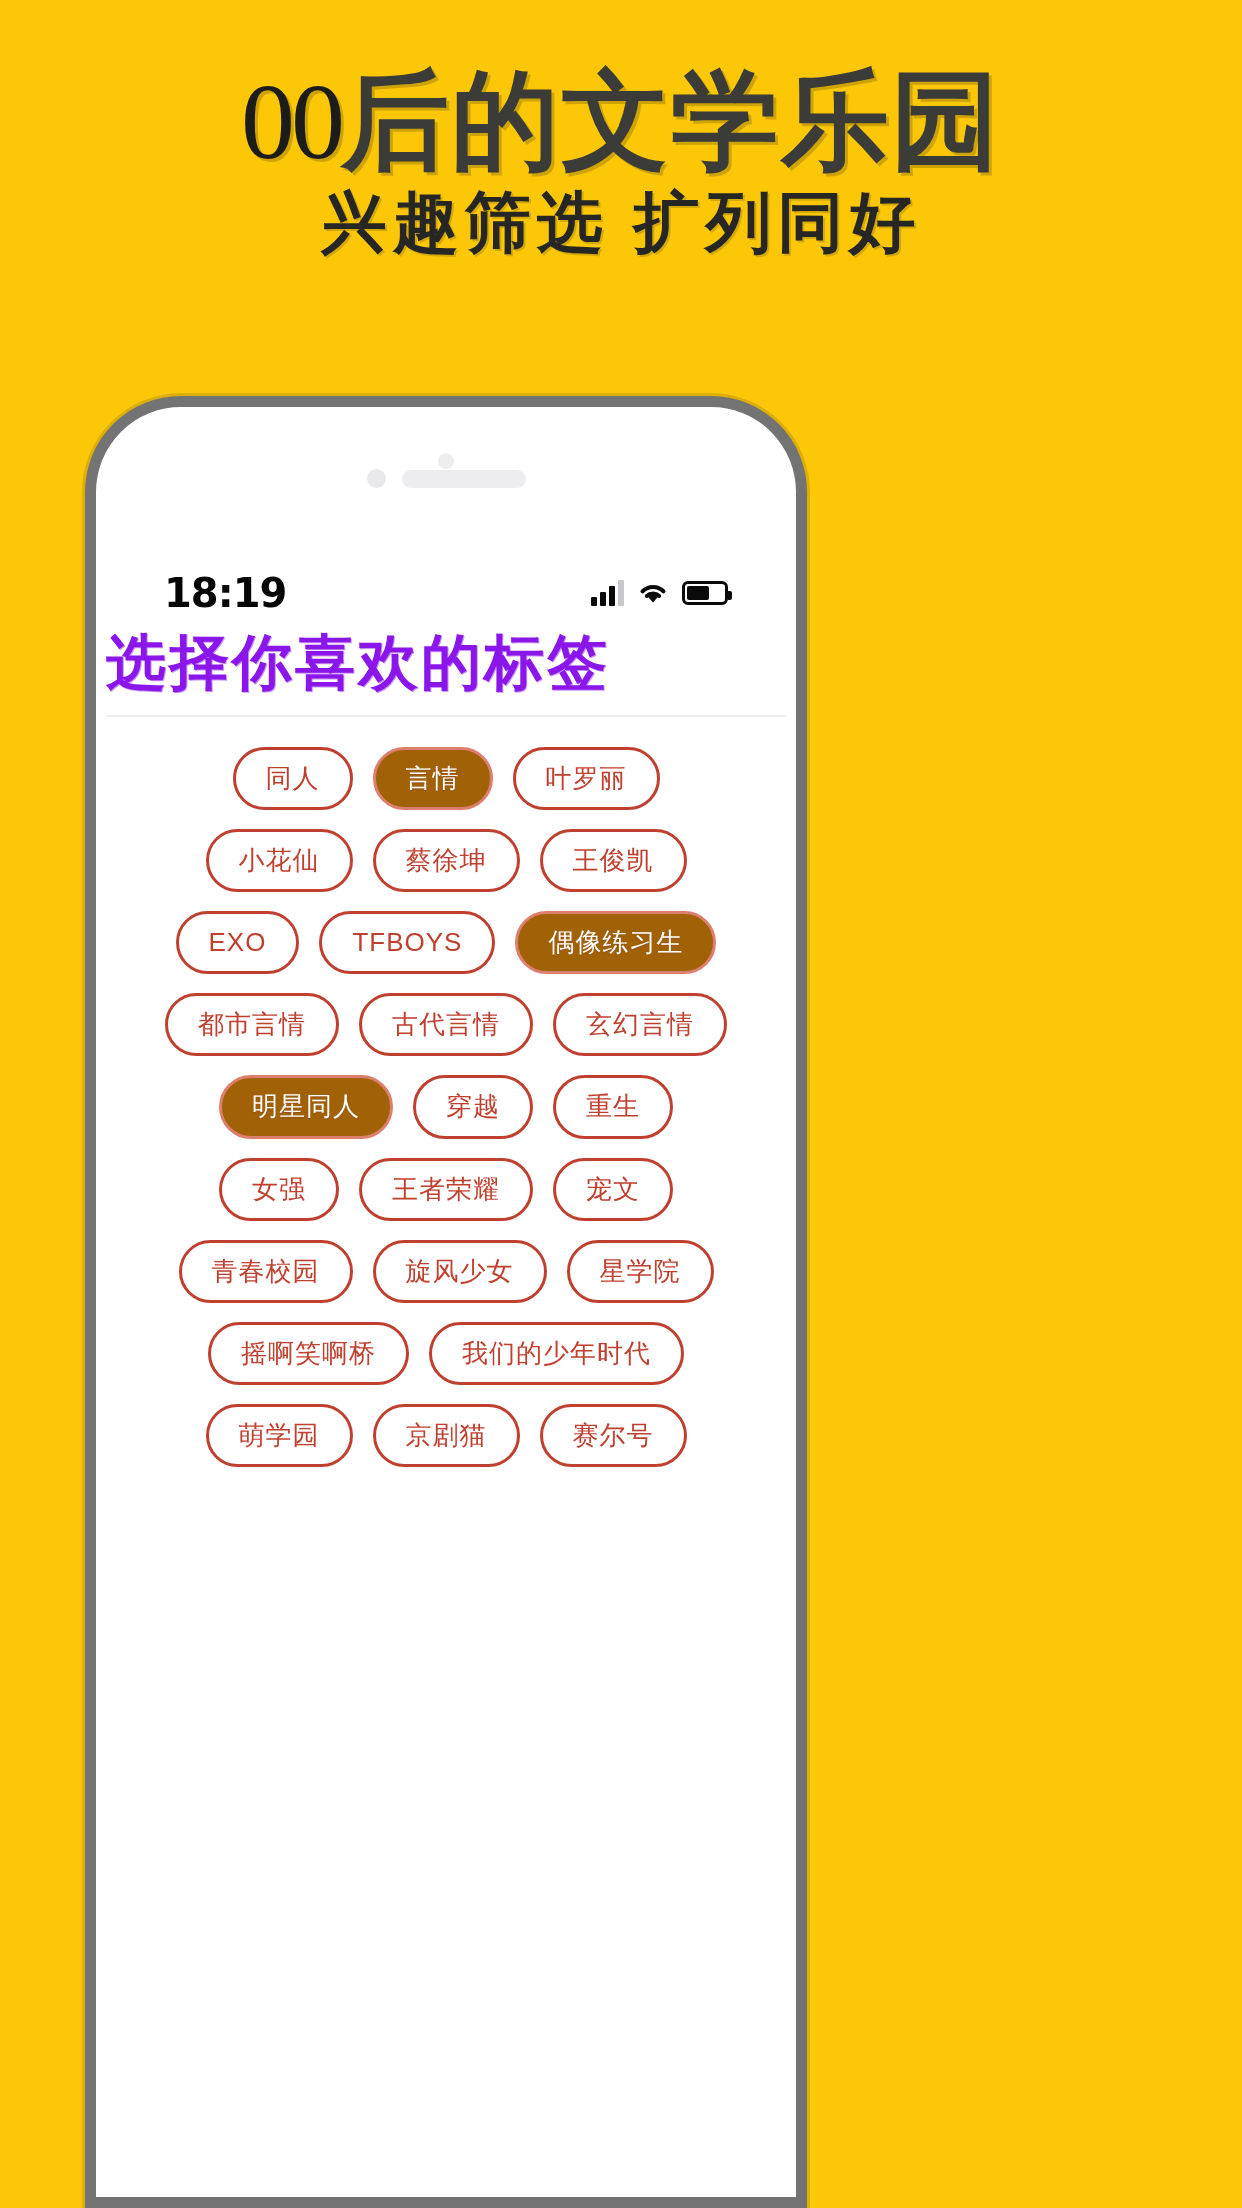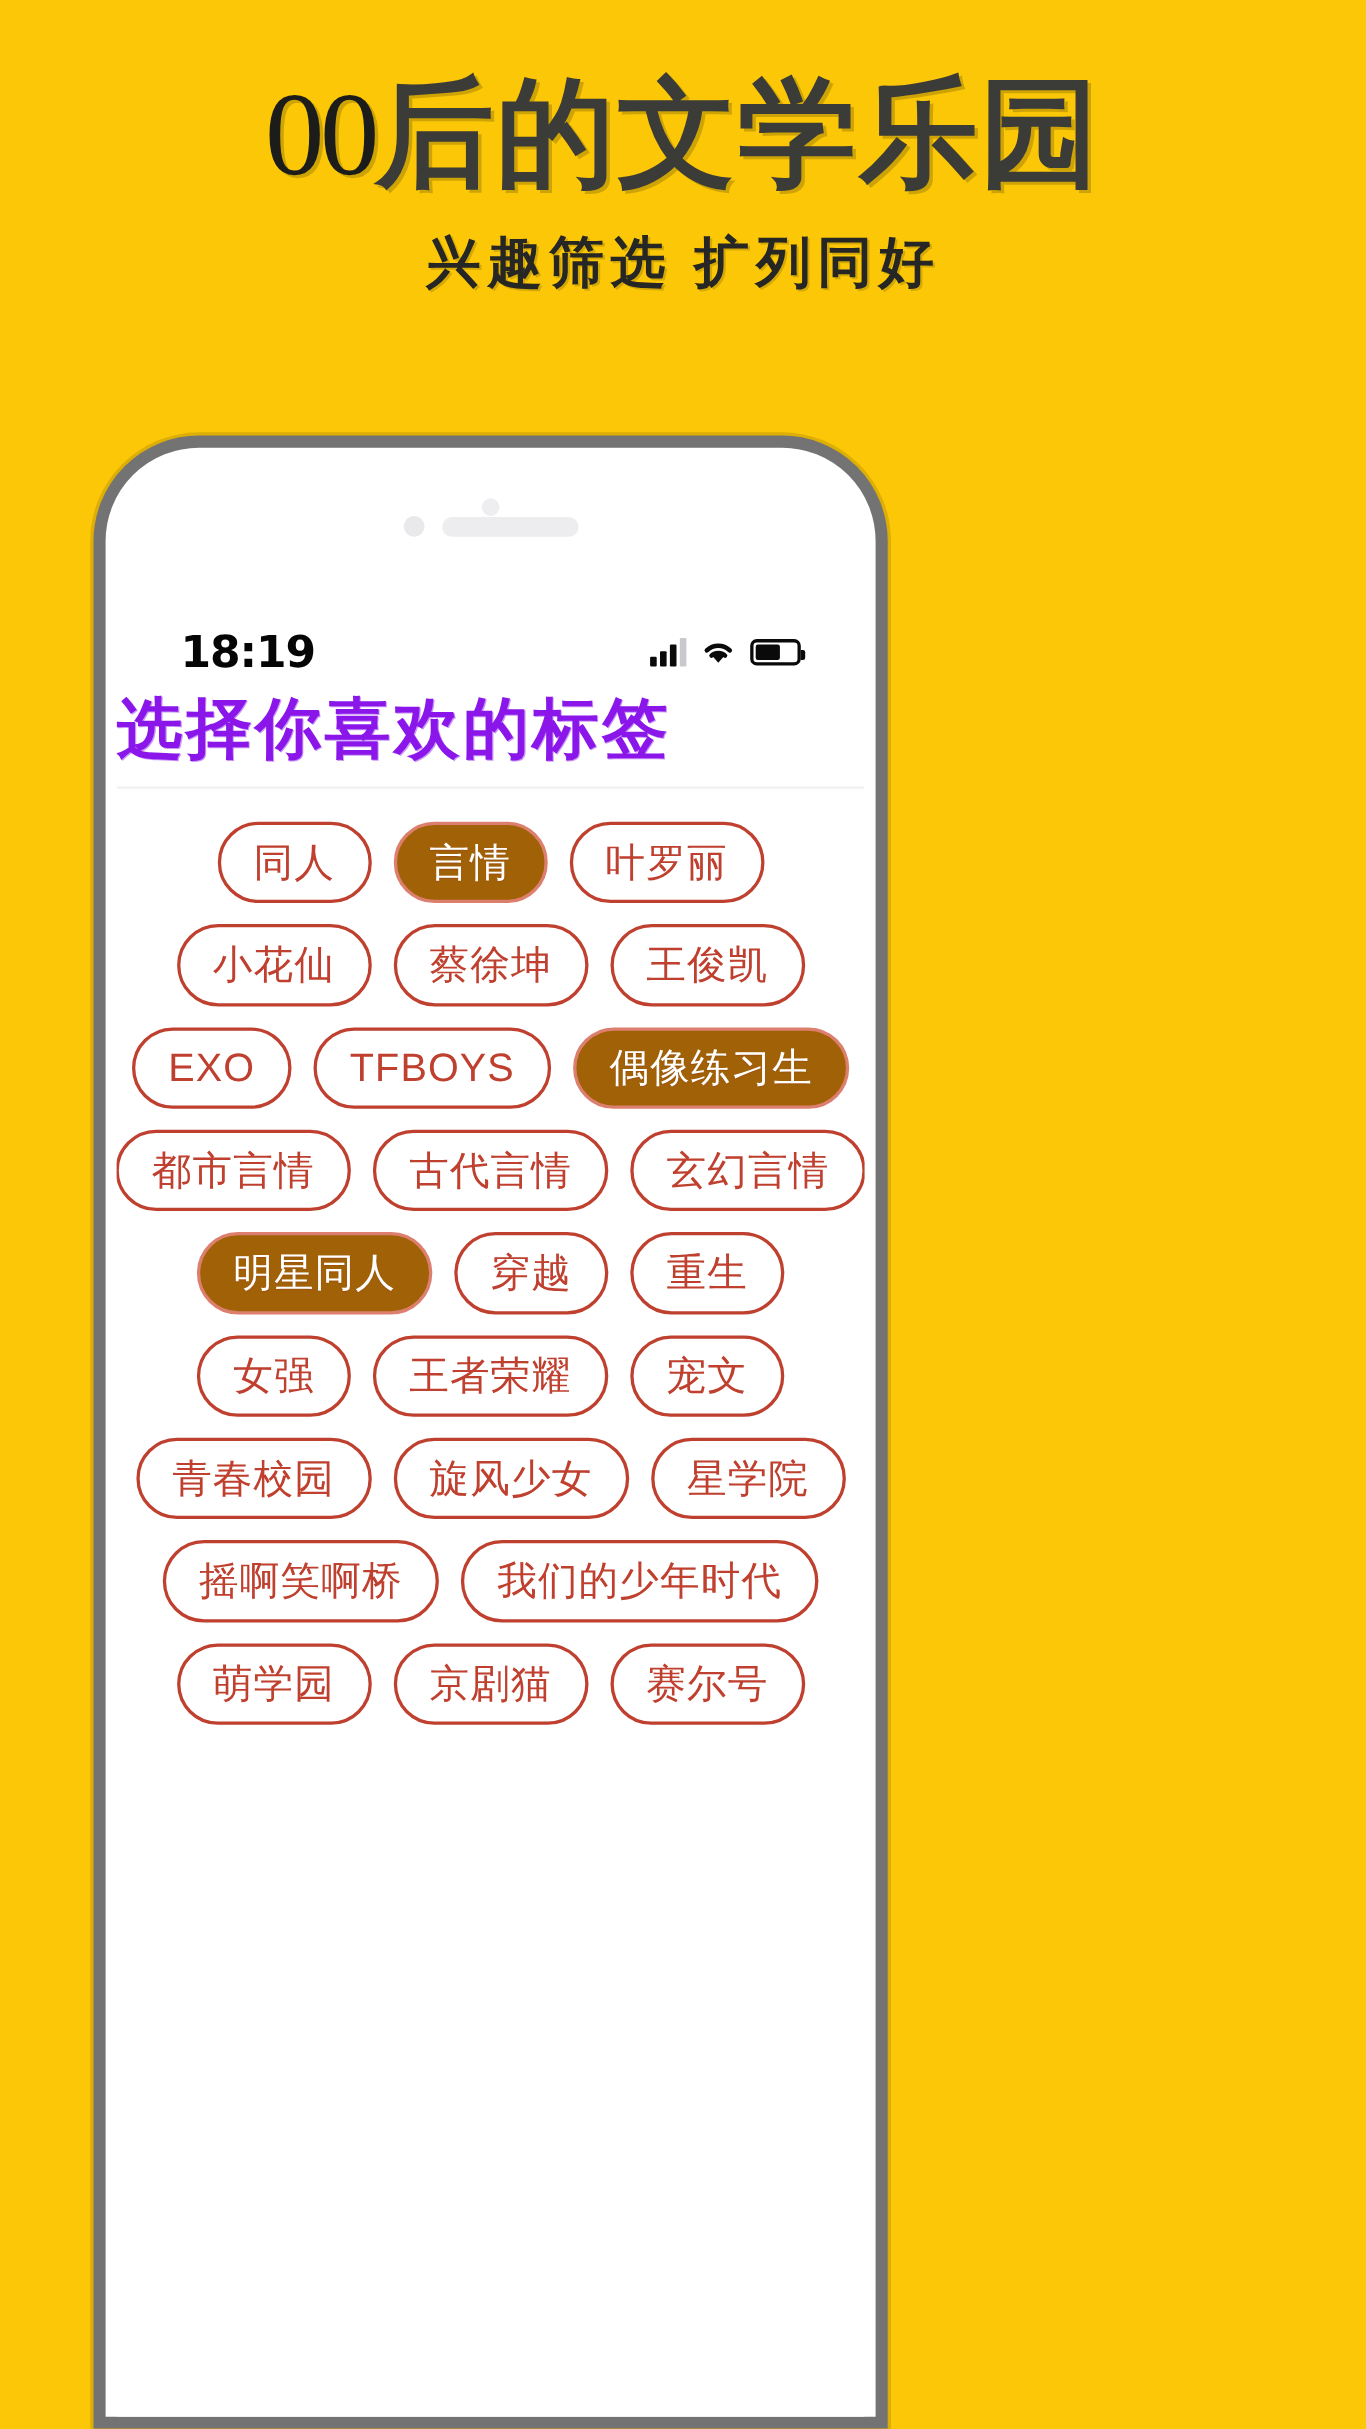--- a/index.html
+++ b/index.html
@@ -20,21 +20,21 @@
     font-size: 108px; font-weight: 900; letter-spacing: 2px;
     color: #3b3b38; line-height: 1.05; white-space: nowrap;
     text-shadow: 3px 3px 0 rgba(0,0,0,0.18);
   }
   .promo-headline .prefix {
     font-weight: 400; color: #1c1c1a;
     font-family: "Liberation Serif", "DejaVu Serif", serif;
     letter-spacing: -4px;
   }
   .promo-sub {
-    margin-top: 26px; font-size: 50px; font-weight: 700;
+    font-size: 66px; font-weight: 700;
     color: #262624; letter-spacing: 6px; white-space: nowrap;
     text-shadow: 2px 2px 0 rgba(0,0,0,0.15);
   }
 
   
   .phone {
     position: absolute; left: 85px; top: 396px;
     width: 722px; height: 1812px;
     background: #ffffff;
     border: 11px solid #737373;
@@ -117,21 +117,21 @@
     padding: 0 26px;
     display: flex; flex-direction: column; gap: 19px;
   }
   .tag-row {
     display: flex; justify-content: center; align-items: center; gap: 20px;
   }
   .tag {
     border: 3px solid #c0402f;
     border-radius: 44px;
     padding: 14px 30px;
-    font-size: 36px; line-height: 1.12;
+    font-size: 26px; line-height: 1.12;
     color: #c0402f; background: #ffffff;
     white-space: nowrap; letter-spacing: 1px;
     cursor: pointer;
   }
   .tag.selected {
     background: #a16207; border-color: #dd7f6e; color: #ffffff;
     text-shadow: 0 1px 1px rgba(150,50,35,0.35);
   }
 </style>
 </head>

